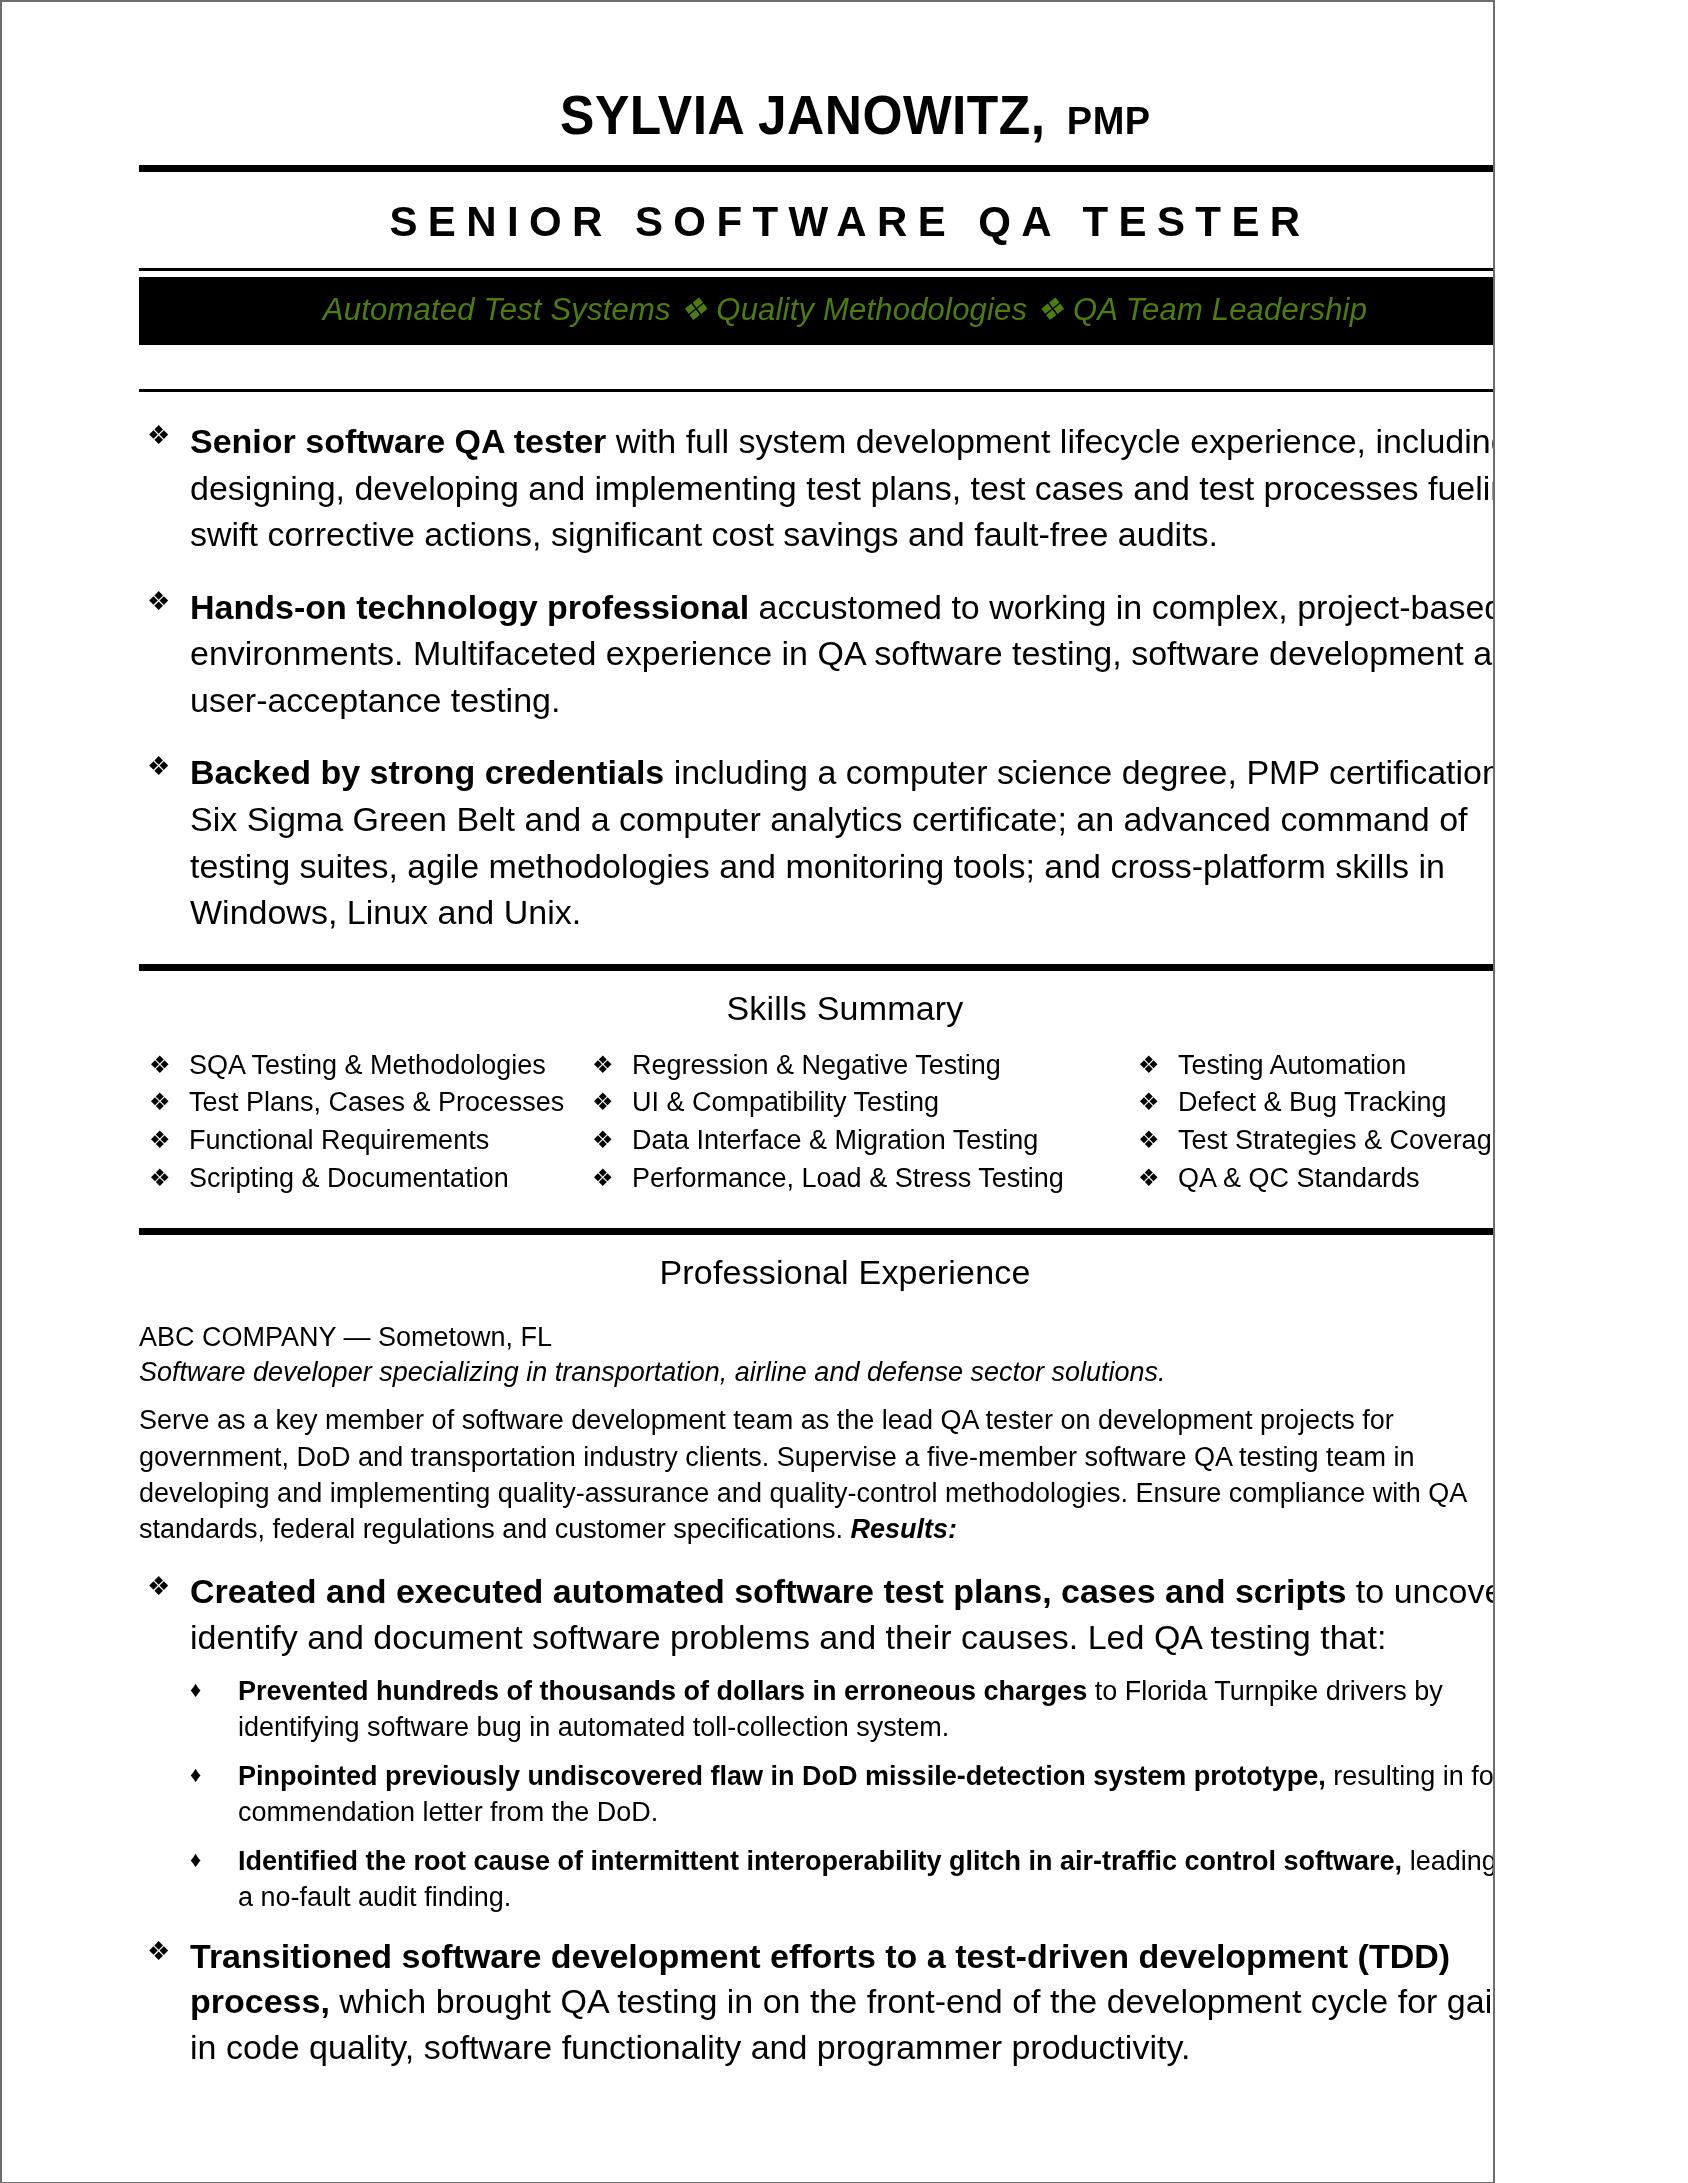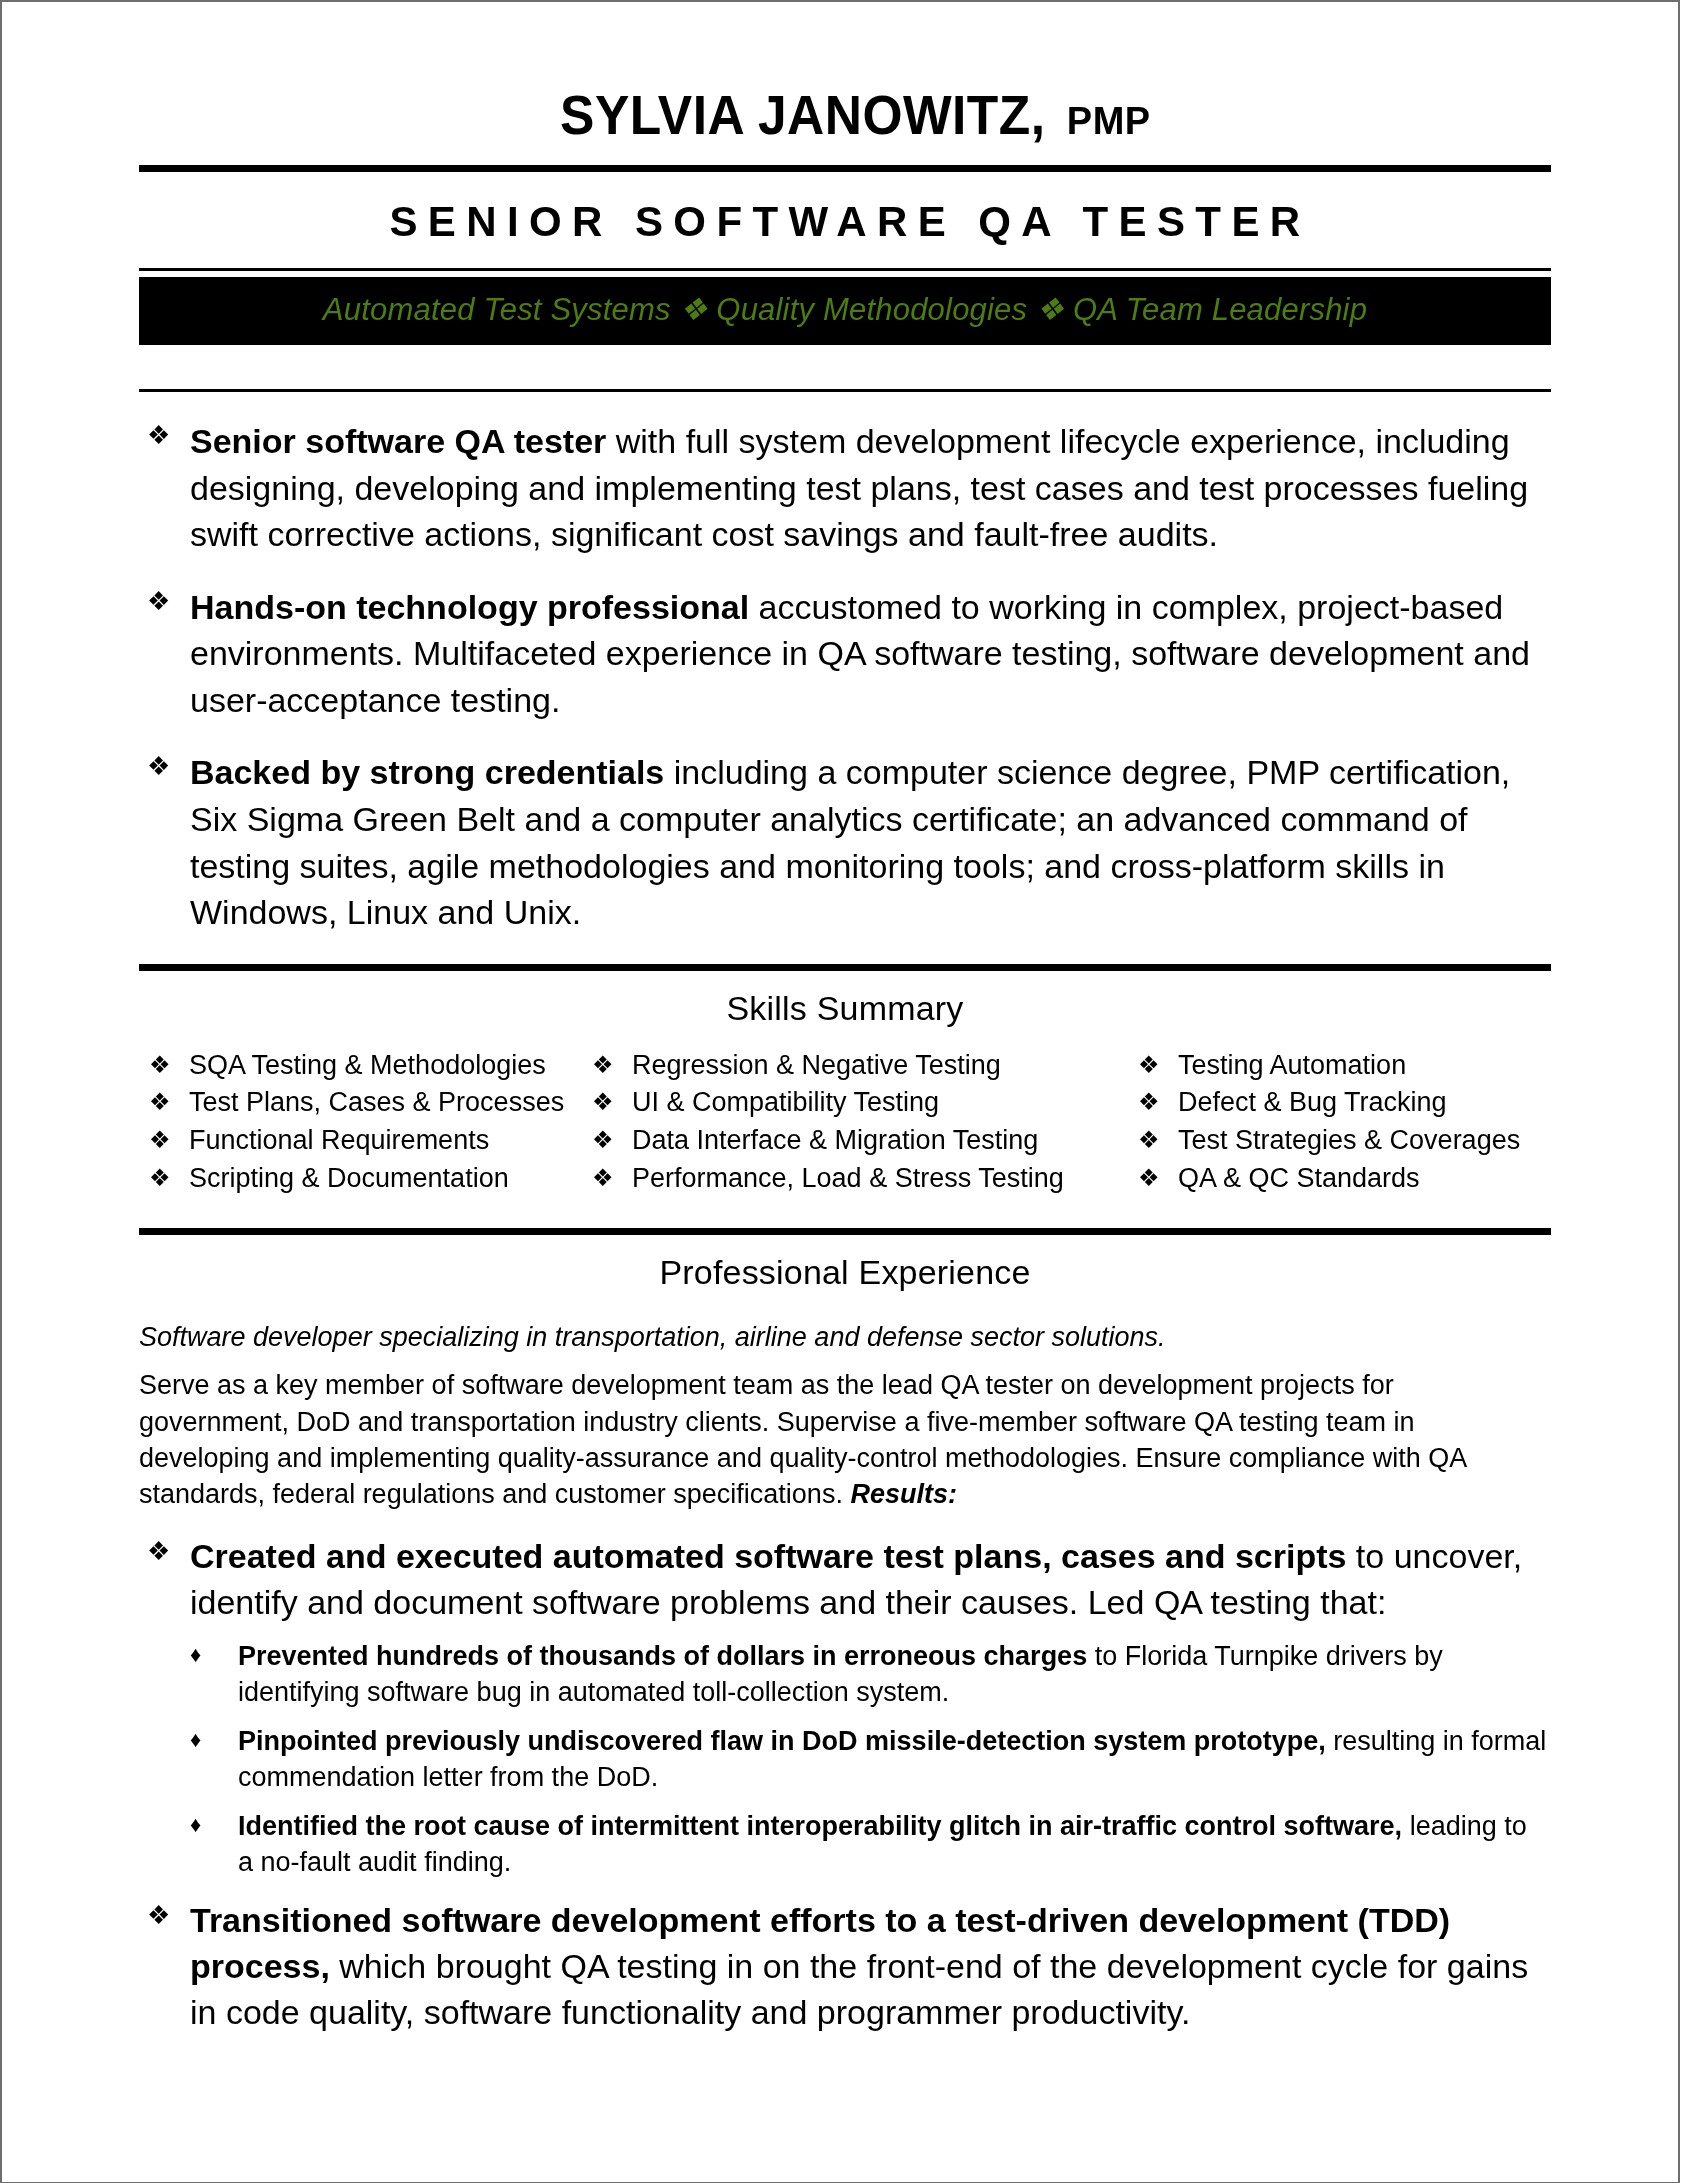--- a/index.html
+++ b/index.html
@@ -11,21 +11,21 @@
     width: 1689px;
     height: 2184px;
     font-family: "Liberation Sans", sans-serif;
     color: #000000;
     -webkit-font-smoothing: antialiased;
   }
 
   .page {
     position: relative;
     box-sizing: border-box;
-    width: 1680px;
+    width: 1495px;
     height: 2184px;
     background: #ffffff;
     border: 2px solid #6e6e6e;
     overflow: hidden;
   }
 
   
   .content {
     position: absolute;
     left: 137px;
@@ -332,20 +332,21 @@
       </div>
 
     </div>
 
     <div class="rule-heavy"></div>
 
     <div class="section-head">Professional Experience</div>
 
     <div class="exp-block">
 
+      <div class="exp-company">ABC COMPANY — Sometown, FL</div>
       <div class="exp-tagline">Software developer specializing in transportation, airline and defense sector solutions.</div>
 
       <div class="exp-desc"><span>Serve as a key member of software development team as the lead QA tester on development projects for government, DoD and transportation industry clients. Supervise a five-member software QA testing team in developing and implementing quality-assurance and quality-control methodologies. Ensure compliance with QA standards, federal regulations and customer specifications. </span><span class="results">Results:</span></div>
 
       <div class="exp-bullets">
 
         <div class="exp-bullet">
           <span class="bullet-mark">❖</span>
           <span class="bullet-text"><b>Created and executed automated software test plans, cases and scripts</b><span> to uncover, identify and document software problems and their causes. Led QA testing that:</span></span>
         </div>

